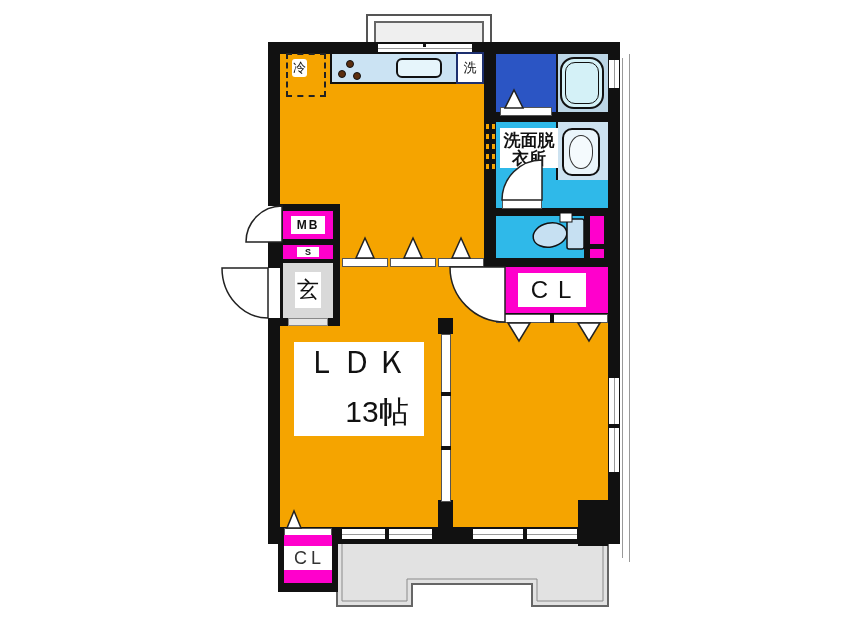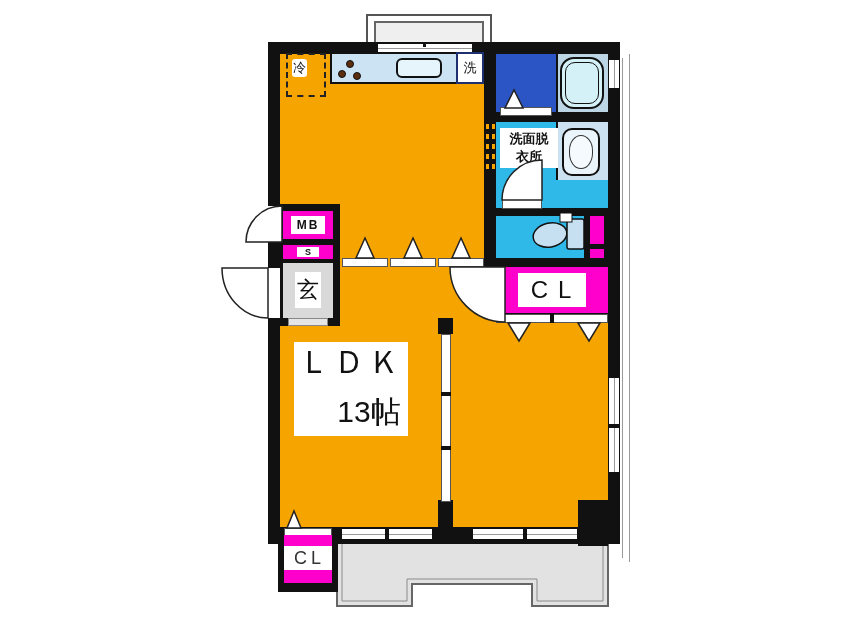--- a/index.html
+++ b/index.html
@@ -133,24 +133,24 @@
   <div class="abs" style="left:330px;top:52px;width:128px;height:32px;background:var(--counter);border:2px solid #111;">
     <div class="abs" style="left:14px;top:6px;width:8px;height:8px;border-radius:50%;background:#5C2E0E;border:1px solid #111;"></div>
     <div class="abs" style="left:6px;top:16px;width:8px;height:8px;border-radius:50%;background:#5C2E0E;border:1px solid #111;"></div>
     <div class="abs" style="left:21px;top:18px;width:8px;height:8px;border-radius:50%;background:#5C2E0E;border:1px solid #111;"></div>
     <div class="abs" style="left:64px;top:4px;width:46px;height:20px;background:#E6F5FB;border:2px solid #111;border-radius:6px;"></div>
   </div>
   <div class="abs lbl" style="left:456px;top:52px;width:28px;height:32px;border:2px solid #1d2f6e;font-size:13px;">
       <span>洗</span>
     </div>
 
-  <div class="abs lbl" style="left:500px;top:128px;width:58px;height:40px;font-size:13px;font-weight:bold;line-height:18px;">
+  <div class="abs lbl" style="left:500px;top:128px;width:58px;height:40px;font-size:17px;font-weight:bold;line-height:18px;align-items:flex-end;">
     <div><span>洗面脱</span><br><span>衣所</span></div>
   </div>
-  <div class="abs lbl" style="left:294px;top:342px;width:114px;height:94px;">
+  <div class="abs lbl" style="left:294px;top:342px;width:130px;height:94px;">
     <div style="line-height:44px;"><span style="font-size:32px;letter-spacing:3px;">ＬＤＫ</span><br><span style="font-size:30px;margin-left:36px;">13帖</span></div>
   </div>
 
   <svg width="846" height="634">
     <g fill="#fff" stroke="#222" stroke-width="1.5">
       <path d="M 268 318 A 46 50 0 0 1 222 268 L 268 268 Z"></path>
       <path d="M 246 242 L 282 242 L 282 206 A 36 36 0 0 0 246 242 Z"></path>
       <path d="M 502 200 L 542 200 L 542 160 A 40 40 0 0 0 502 200 Z"></path>
       <path d="M 450 267 L 505 267 L 505 322 A 55 55 0 0 1 450 267 Z"></path>
       <polygon points="505,108 523,108 514,90"></polygon>

